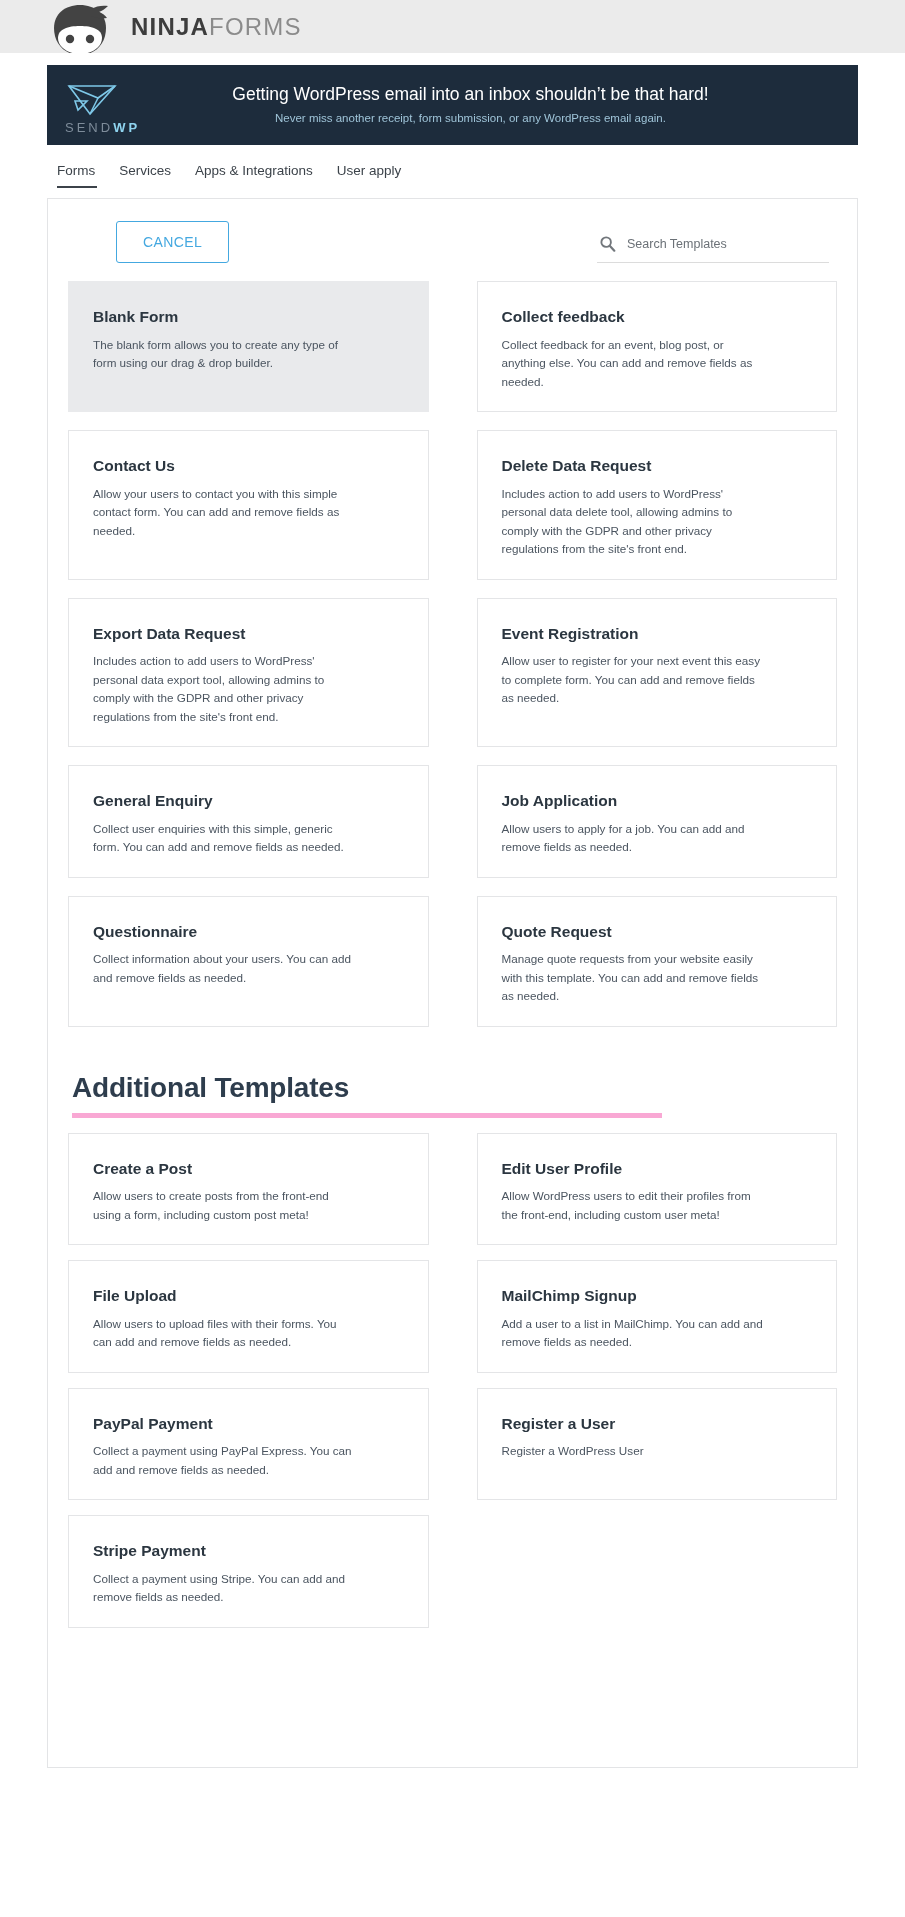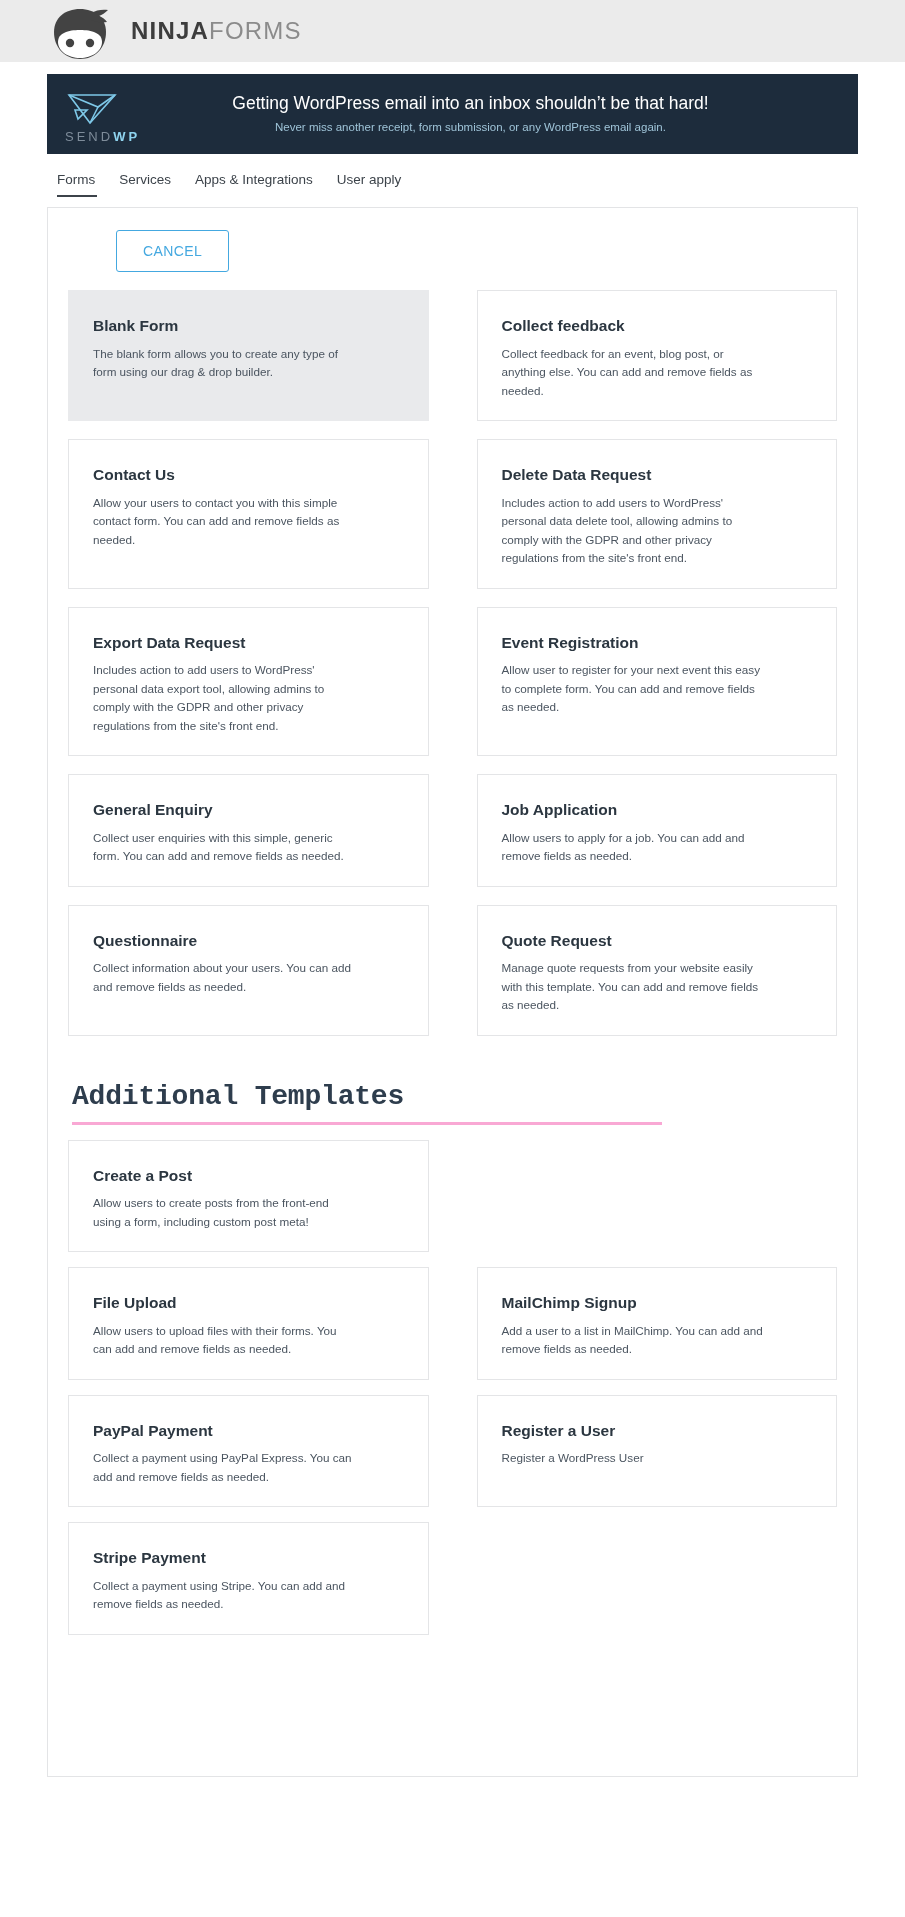--- a/index.html
+++ b/index.html
@@ -8,21 +8,21 @@
     width: 905px;
     height: 1917px;
     background: #ffffff;
     font-family: "Liberation Sans", sans-serif;
     -webkit-font-smoothing: antialiased;
   }
 
   
   .brandbar {
     position: relative;
-    height: 62px;
+    height: 53px;
     background: #ebebeb;
     overflow: hidden;
   }
   .brandbar-inner {
     display: flex;
     align-items: center;
     height: 100%;
     padding-left: 47px;
   }
   .ninja-mark { width: 66px; height: 60px; margin-top: 12px; flex: none; }
@@ -186,23 +186,22 @@
   .r1 .tpl-card { min-height: 118px; }
   .r2 .tpl-card { min-height: 134px; }
   .r3 .tpl-card { min-height: 134px; }
   .r4 .tpl-card { min-height: 108px; }
   .r5 .tpl-card { min-height: 121px; }
 
   
   .section-head {
     margin: 46px 0 0 4px;
     width: 590px;
-    border-bottom: 3px solid #f9a8d4;
+    border-bottom: 5px solid #f9a8d4;
     padding-bottom: 9px;
-    font-family: Liberation Mono, monospace;
   }
   .section-title {
     font-size: 28px;
     font-weight: 700;
     color: #2e3d4d;
     line-height: 1.1;
     letter-spacing: -0.2px;
   }
   .addl-grid { margin-top: 15px; }
   .addl-grid .tpl-card { min-height: 108px; }
@@ -255,20 +254,27 @@
   <div class="tab"><span>Services</span></div>
   <div class="tab"><span>Apps &amp; Integrations</span></div>
   <div class="tab"><span>User apply</span></div>
 </div>
 
 <div class="panel-wrap">
   <div class="panel">
 
     <div class="toolbar">
       <button class="cancel-btn">CANCEL</button>
+      <div class="search-box">
+        <svg class="search-icon" viewBox="0 0 20 20">
+          <circle cx="8.4" cy="8.4" r="5.6" fill="none" stroke="#72777c" stroke-width="2.2"></circle>
+          <line x1="12.6" y1="12.6" x2="18" y2="18.4" stroke="#72777c" stroke-width="2.6" stroke-linecap="round"></line>
+        </svg>
+        <input class="search-input" type="text" placeholder="Search Templates" style="">
+      </div>
     </div>
 
     <div class="grid r1">
       <div class="tpl-card selected">
         <div class="tpl-title">Blank Form</div>
         <div class="tpl-desc">The blank form allows you to create any type of form using our drag &amp; drop builder.</div>
       </div>
       <div class="tpl-card">
         <div class="tpl-title">Collect feedback</div>
         <div class="tpl-desc">Collect feedback for an event, blog post, or anything else. You can add and remove fields as needed.</div>
@@ -321,20 +327,24 @@
 
     <div class="section-head">
       <div class="section-title">Additional Templates</div>
     </div>
 
     <div class="grid addl-grid">
       <div class="tpl-card">
         <div class="tpl-title">Create a Post</div>
         <div class="tpl-desc">Allow users to create posts from the front-end using a form, including custom post meta!</div>
       </div>
+      <div class="tpl-card">
+        <div class="tpl-title">Edit User Profile</div>
+        <div class="tpl-desc">Allow WordPress users to edit their profiles from the front-end, including custom user meta!</div>
+      </div>
     </div>
 
     <div class="grid addl-grid">
       <div class="tpl-card">
         <div class="tpl-title">File Upload</div>
         <div class="tpl-desc">Allow users to upload files with their forms. You can add and remove fields as needed.</div>
       </div>
       <div class="tpl-card">
         <div class="tpl-title">MailChimp Signup</div>
         <div class="tpl-desc">Add a user to a list in MailChimp. You can add and remove fields as needed.</div>

